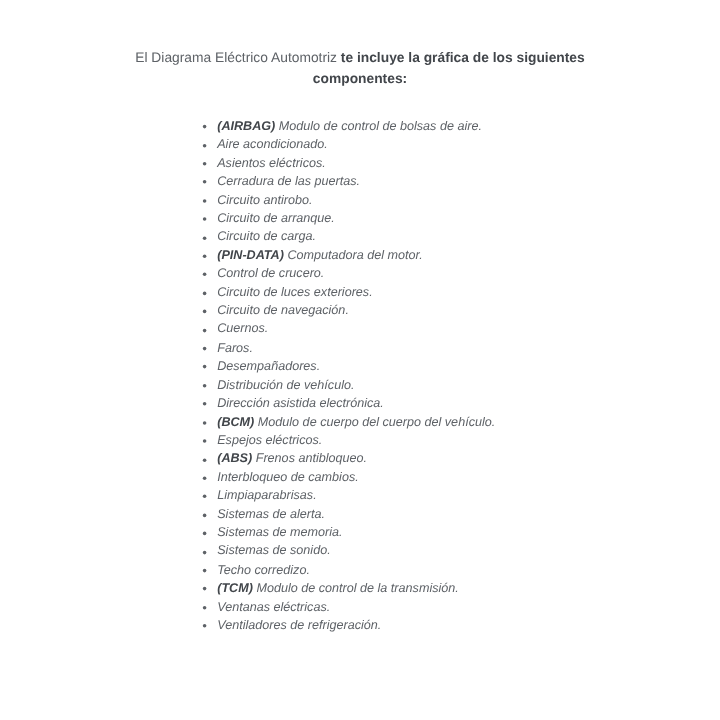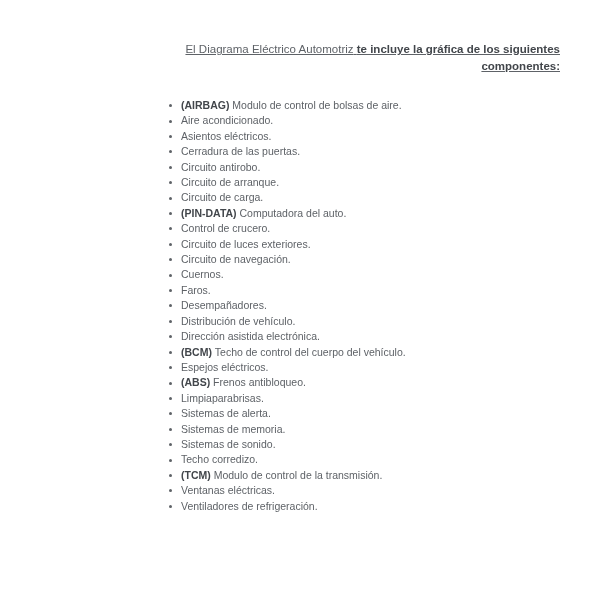--- a/index.html
+++ b/index.html
@@ -12,32 +12,32 @@
   body{
     width:600px;height:600px;
     background:var(--bg);
     font-family:"Liberation Sans", sans-serif;
     overflow:hidden;
   }
   .page{width:600px;height:600px;position:relative;}
   .title{
     margin:41px auto 0;
     width:520px;
-    text-align:right;
+    text-align:center;
     font-size:11.5px;
     line-height:16.5px;
     font-weight:400;
     color:var(--text);
-    text-decoration:underline;
   }
   .t-bold{font-weight:700;color:var(--bold);}
   .components{
     margin:24px 0 0 0;
     padding:0 0 0 181px;
     list-style:none;
+    font-style:italic;
   }
   .component{
     position:relative;
     font-size:10.5px;
     line-height:15.4px;
     color:var(--text);
   }
   .bullet{
     position:absolute;
     left:-12px;top:6.2px;
@@ -73,21 +73,21 @@
       <li class="component">
     <span class="bullet"></span><span class="c-bold"></span><span class="c-text">Circuito antirobo.</span>
   </li>
       <li class="component">
     <span class="bullet"></span><span class="c-bold"></span><span class="c-text">Circuito de arranque.</span>
   </li>
       <li class="component">
     <span class="bullet"></span><span class="c-bold"></span><span class="c-text">Circuito de carga.</span>
   </li>
       <li class="component">
-    <span class="bullet"></span><span class="c-bold">(PIN-DATA) </span><span class="c-text">Computadora del auto.</span>
+    <span class="bullet"></span><span class="c-bold">(PIN-DATA) </span><span class="c-text">Computadora del motor.</span>
   </li>
       <li class="component">
     <span class="bullet"></span><span class="c-bold"></span><span class="c-text">Control de crucero.</span>
   </li>
       <li class="component">
     <span class="bullet"></span><span class="c-bold"></span><span class="c-text">Circuito de luces exteriores.</span>
   </li>
       <li class="component">
     <span class="bullet"></span><span class="c-bold"></span><span class="c-text">Circuito de navegación.</span>
   </li>
@@ -100,27 +100,30 @@
       <li class="component">
     <span class="bullet"></span><span class="c-bold"></span><span class="c-text">Desempañadores.</span>
   </li>
       <li class="component">
     <span class="bullet"></span><span class="c-bold"></span><span class="c-text">Distribución de vehículo.</span>
   </li>
       <li class="component">
     <span class="bullet"></span><span class="c-bold"></span><span class="c-text">Dirección asistida electrónica.</span>
   </li>
       <li class="component">
-    <span class="bullet"></span><span class="c-bold">(BCM) </span><span class="c-text">Techo de control del cuerpo del vehículo.</span>
+    <span class="bullet"></span><span class="c-bold">(BCM) </span><span class="c-text">Modulo de cuerpo del cuerpo del vehículo.</span>
   </li>
       <li class="component">
     <span class="bullet"></span><span class="c-bold"></span><span class="c-text">Espejos eléctricos.</span>
   </li>
       <li class="component">
     <span class="bullet"></span><span class="c-bold">(ABS) </span><span class="c-text">Frenos antibloqueo.</span>
+  </li>
+      <li class="component">
+    <span class="bullet"></span><span class="c-bold"></span><span class="c-text">Interbloqueo de cambios.</span>
   </li>
       <li class="component">
     <span class="bullet"></span><span class="c-bold"></span><span class="c-text">Limpiaparabrisas.</span>
   </li>
       <li class="component">
     <span class="bullet"></span><span class="c-bold"></span><span class="c-text">Sistemas de alerta.</span>
   </li>
       <li class="component">
     <span class="bullet"></span><span class="c-bold"></span><span class="c-text">Sistemas de memoria.</span>
   </li>

